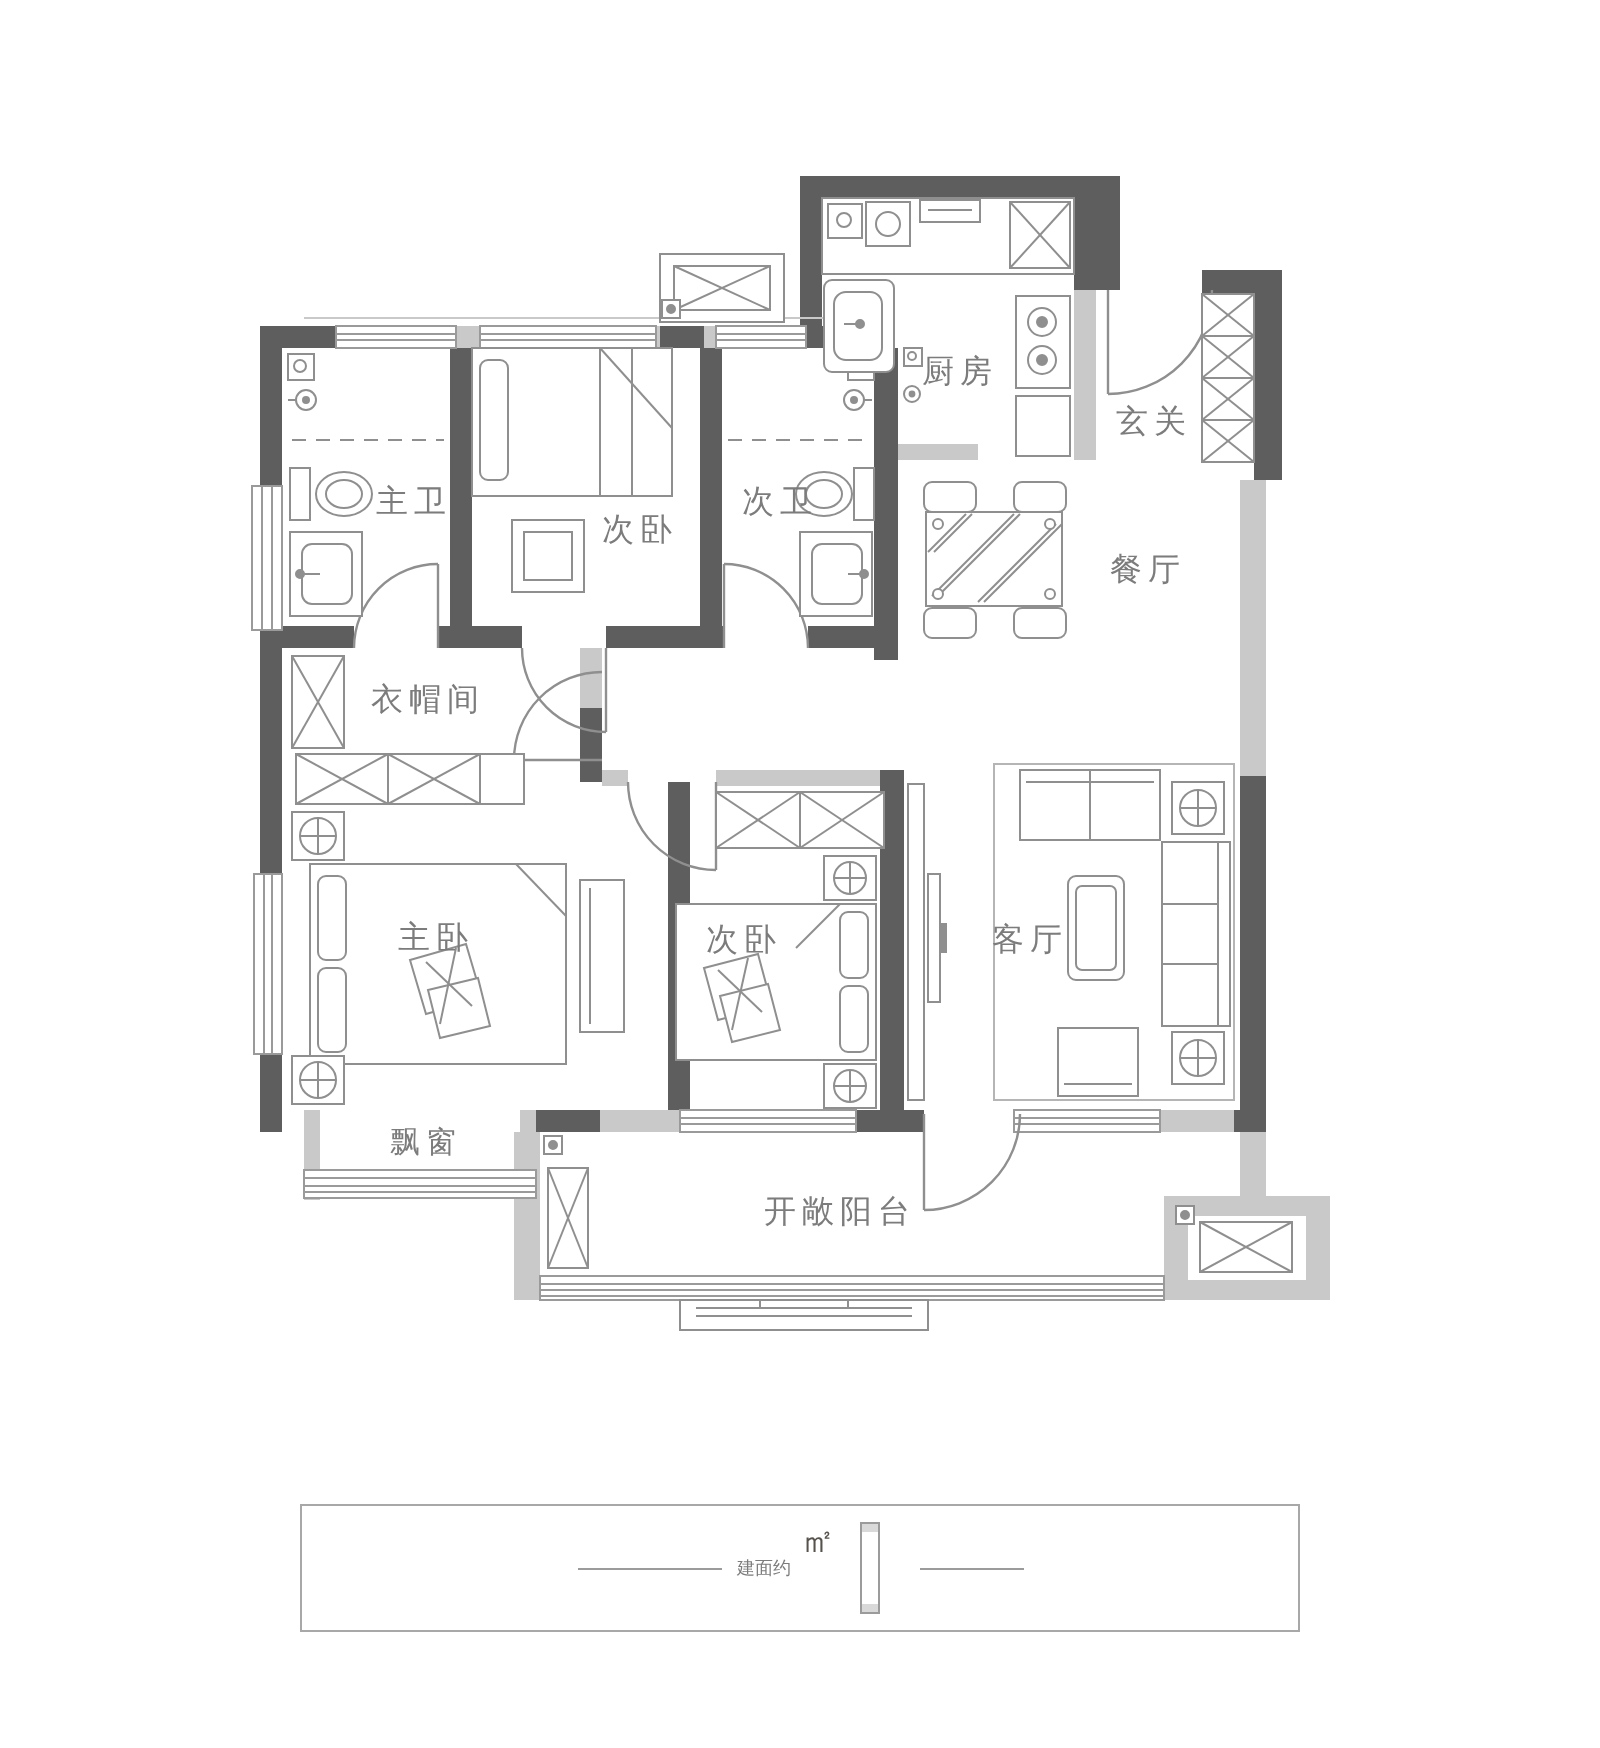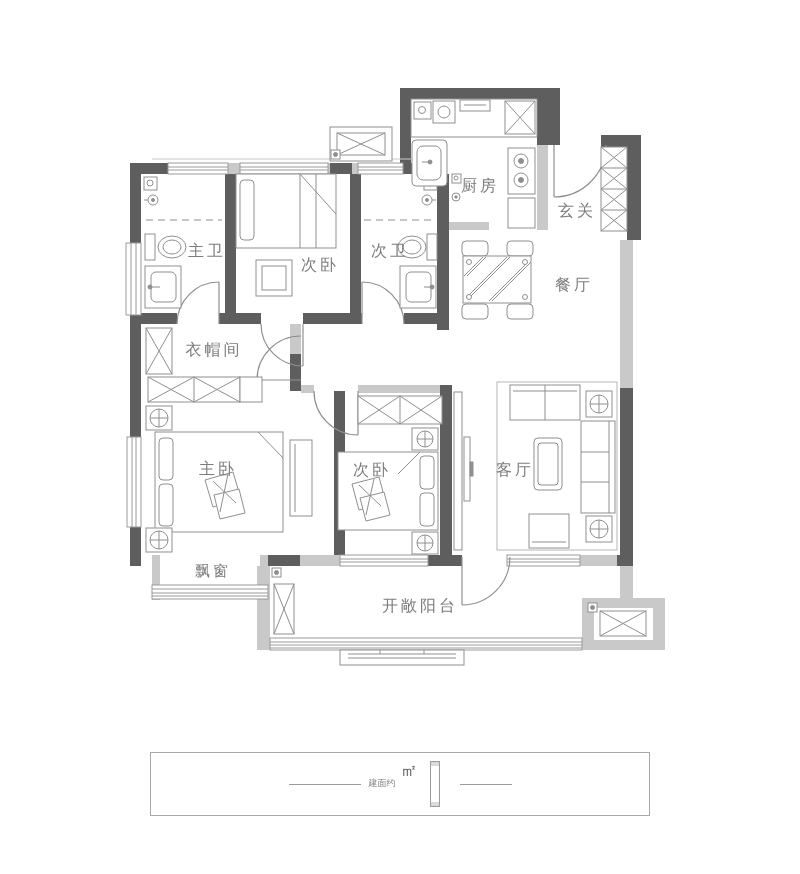--- a/index.html
+++ b/index.html
@@ -7,21 +7,21 @@
          font-family:"Liberation Sans","DejaVu Sans",sans-serif;}
   svg{position:absolute;left:0;top:0;}
   svg text{font-family:"Liberation Sans","DejaVu Sans",sans-serif;fill:#7c7c7c;letter-spacing:3px;}
   .caption{position:absolute;left:150px;top:752px;width:498px;height:62px;
            border:1px solid #a8a8a8;display:flex;align-items:center;justify-content:center;
            color:#56524d;}
   .cap-line{height:1px;background:#9b9b9b;}
   .cap-line.left{width:72px;margin-right:8px;}
   .cap-line.right{width:52px;margin-left:10px;}
   .cap-vert{display:flex;flex-direction:column;font-size:9px;line-height:10px;color:#7c7c7c;
-            margin-right:3px;letter-spacing:0;font-family:Liberation Mono, monospace;}
+            margin-right:3px;letter-spacing:0;}
   .cap-area{font-size:42px;color:#56524d;letter-spacing:0;}
   .cap-unit{font-size:17px;align-self:flex-start;margin-top:6px;margin-left:2px;}
   .cap-divider{width:8px;height:44px;border:1px solid #9b9b9b;margin:0 10px 0 12px;position:relative;background:#fff;}
   .cap-divider:before,.cap-divider:after{content:"";position:absolute;left:0;right:0;height:4px;background:#d9d9d9;}
   .cap-divider:before{top:0;}
   .cap-divider:after{bottom:0;}
   .cap-layout{font-size:32px;letter-spacing:6px;}
 </style>
 </head>
 <body>

